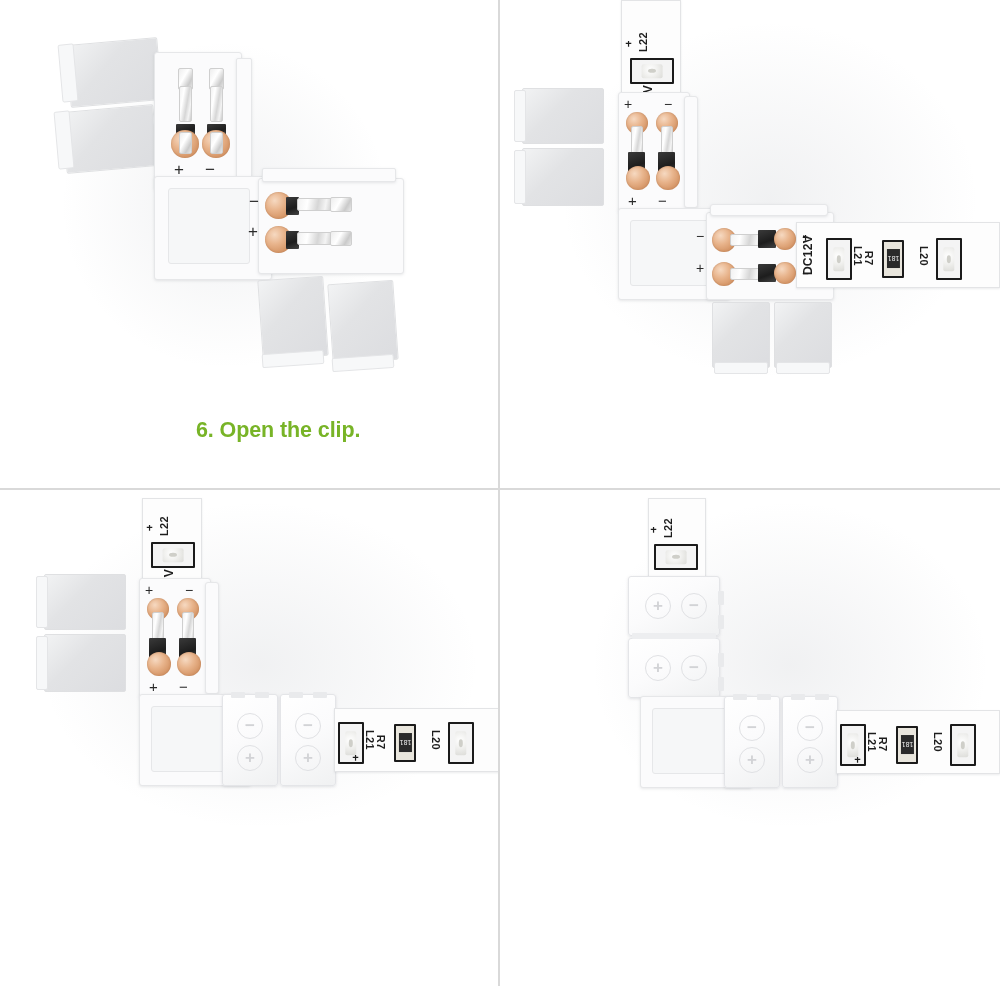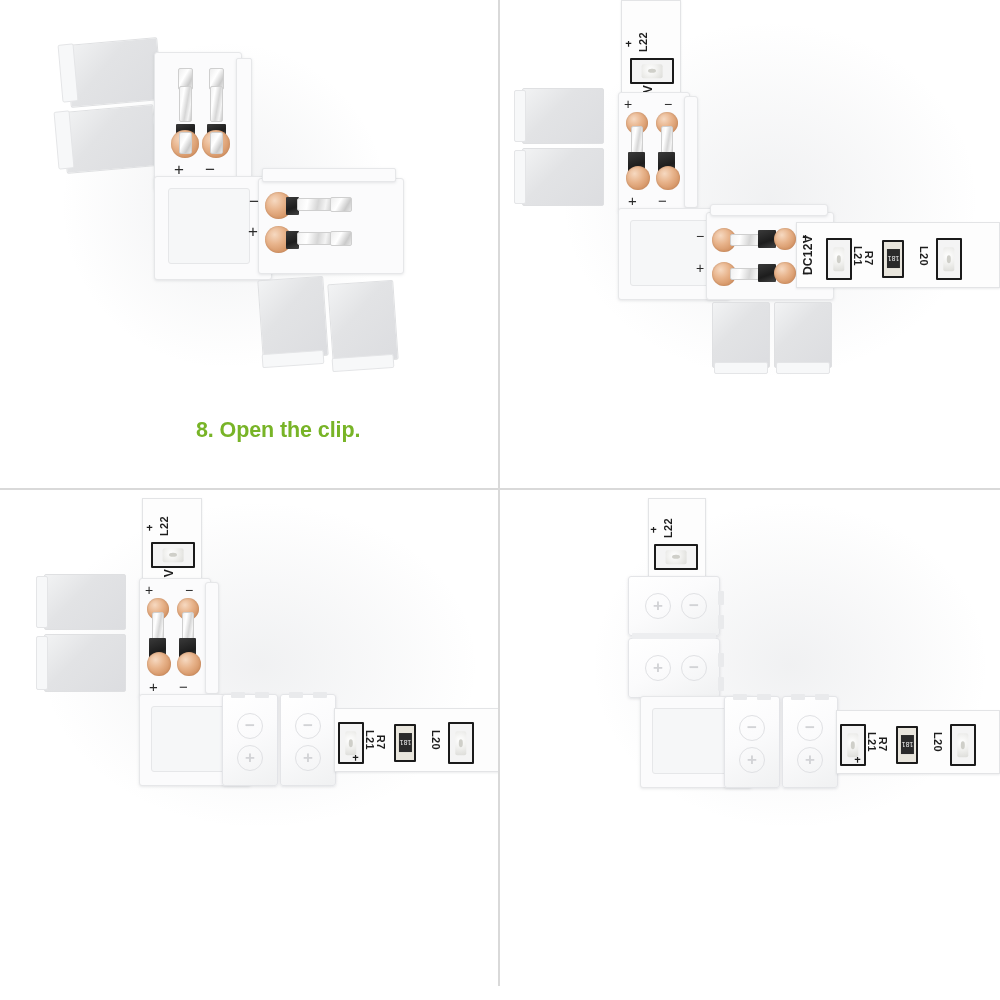--- a/index.html
+++ b/index.html
@@ -266,21 +266,21 @@
       <div class="prong-tip" style="left:330px; top:231px; width:22px; height:15px;"></div>
 
       <div class="poles" style="left:249px; top:192px;">−</div>
       <div class="poles" style="left:248px; top:222px;">+</div>
 
       <div class="lid" style="left:260px; top:278px; width:66px; height:80px; transform:rotate(-4deg);"></div>
       <div class="lid" style="left:330px; top:282px; width:66px; height:80px; transform:rotate(-4deg);"></div>
       <div class="lid-edge" style="left:262px; top:352px; width:62px; height:14px; transform:rotate(-4deg);"></div>
       <div class="lid-edge" style="left:332px; top:356px; width:62px; height:14px; transform:rotate(-4deg);"></div>
     </div>
-    <div class="caption" id="cap-1">8. Open the clip.</div>
+    <div class="caption" id="cap-1">6. Open the clip.</div>
   </div>
 
   <div class="panel" id="panel-2">
     <div class="stage">
 
       <div class="shadow-soft" style="left:60px; top:20px; width:420px; height:360px;"></div>
 
       <div class="pcb" style="left:121px; top:0px; width:60px; height:128px;"></div>
       <div class="led" style="left:130px; top:58px; width:44px; height:26px;"></div>
       <div class="silk vert" style="left:133px; top:36px;">L22</div>

